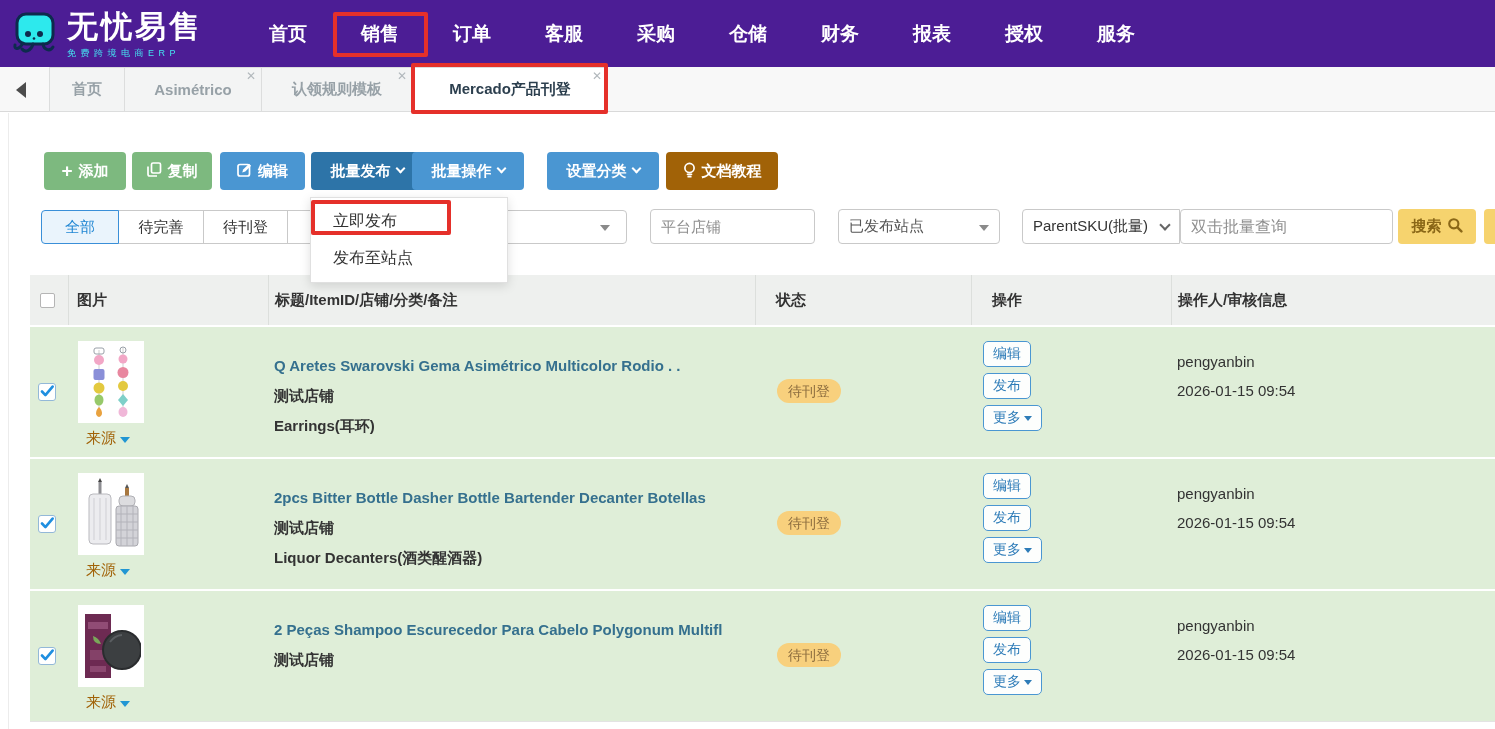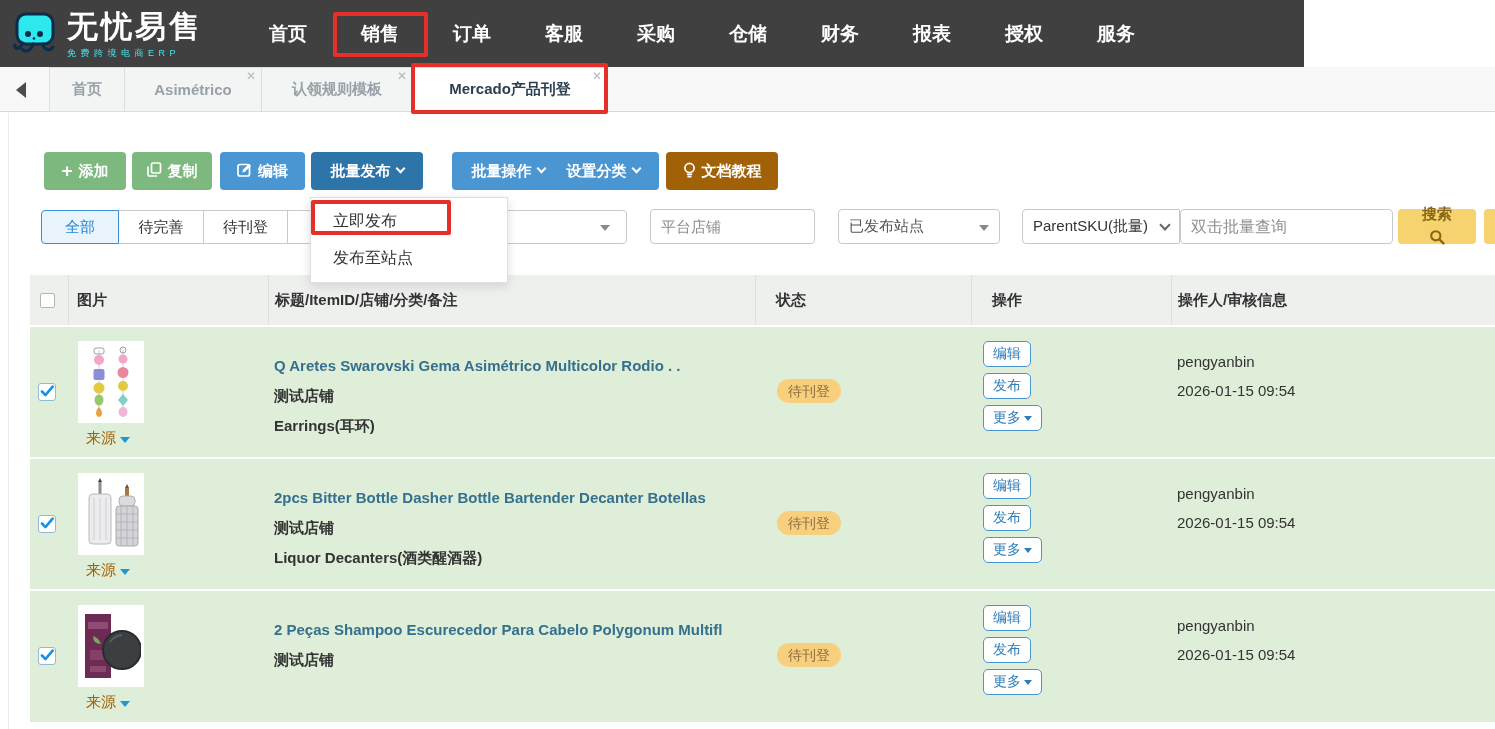--- a/index.html
+++ b/index.html
@@ -4,21 +4,21 @@
 <style>
   * { box-sizing: border-box; margin: 0; padding: 0; }
   html,body { width:1495px; height:729px; }
   body {
     font-family: "Liberation Sans", "DejaVu Sans", sans-serif;
     background:#fff; position:relative; overflow:hidden; color:#333;
   }
   .screen { position:absolute; inset:0; }
 
   
-  .topnav { position:absolute; left:0; top:0; width:1304px; height:67px; background:#404040; }
+  .topnav { position:absolute; left:0; top:0; width:1495px; height:67px; background:#4c1d95; }
   .brand { position:absolute; left:12px; top:10px; display:flex; align-items:center; gap:9px; }
   .brand-text { display:flex; flex-direction:column; }
   .brand-title { color:#fff; font-size:31px; font-weight:bold; letter-spacing:3px; line-height:34px; }
   .brand-sub { color:#45e6f2; font-size:9px; letter-spacing:4.5px; margin-top:3px; white-space:nowrap; }
   .nav-items { position:absolute; left:242px; top:0; height:67px; display:flex; align-items:center; }
   .nav-item { color:#fff; font-size:19px; font-weight:bold; padding:0 27px; cursor:pointer; white-space:nowrap; }
 
   
   .tabbar { position:absolute; left:0; top:67px; width:1495px; height:45px; background:#f8f8f8; border-bottom:1px solid #d9d9d9; }
   .tab-arrow { position:absolute; left:16px; top:15px; width:0; height:0;
@@ -38,21 +38,21 @@
   .tb { position:absolute; top:152px; height:38px; border-radius:4px; display:flex; align-items:center; justify-content:center;
     gap:6px; color:#fff; font-size:15px; font-weight:bold; cursor:pointer; border:none; }
   .tb-green { background:#7db97f; }
   .tb-blue { background:#4a96d2; }
   .tb-darkblue { background:#2d74a8; }
   .tb-purple { background:#a16207; }
   .tb-add { left:44px; width:82px; }
   .tb-copy { left:132px; width:80px; }
   .tb-edit { left:220px; width:85px; }
   .tb-batch-pub { left:311px; width:112px; }
-  .tb-batch-op { left:452px; width:112px; }
+  .tb-batch-op { left:412px; width:112px; }
   .tb-setcat { left:547px; width:112px; }
   .tb-doc { left:666px; width:112px; }
   .plus-glyph { font-size:19px; font-weight:bold; line-height:1; margin-top:-2px; }
   .caret-w { width:7px; height:7px; border-right:2px solid #fff; border-bottom:2px solid #fff;
     transform:rotate(45deg); margin-top:-5px; display:inline-block; }
 
   
   .segs { position:absolute; left:42px; top:210px; height:34px; display:flex; z-index:1; }
   .seg { height:34px; display:flex; align-items:center; justify-content:center; background:#fff;
     border:1px solid #c9c9c9; margin-left:-1px; font-size:15px; color:#333; cursor:pointer; }
@@ -70,21 +70,21 @@
   .inp-shop { left:650px; width:165px; }
   .inp-sku { left:1180px; width:213px; font-size:16px; }
   .sel { position:absolute; top:209px; height:35px; border:1px solid #c9c9c9; border-radius:4px; background:#fff;
     display:flex; align-items:center; padding:0 10px; font-size:15px; color:#555; cursor:pointer; }
   .sel-site { left:838px; width:162px; }
   .sel-sku { left:1022px; width:158px; color:#333; border-radius:4px 0 0 4px; }
   .sel .spacer { flex:1; }
   .chev-dark { width:8px; height:8px; border-right:2px solid #666; border-bottom:2px solid #666;
     transform:rotate(45deg); margin-top:-4px; }
   .btn-search { position:absolute; left:1398px; top:209px; width:78px; height:35px; background:#f6d36e; border:none;
-    border-radius:4px; color:#8a6717; font-size:15px; font-weight:bold; display:flex; align-items:center; justify-content:center; gap:5px; cursor:pointer;flex-direction:column; }
+    border-radius:4px; color:#8a6717; font-size:15px; font-weight:bold; display:flex; align-items:center; justify-content:center; gap:5px; cursor:pointer; }
   .btn-sliver { position:absolute; left:1484px; top:209px; width:11px; height:35px; background:#f6d36e; border-radius:4px 0 0 4px; cursor:pointer; }
 
   
   .pubmenu { position:absolute; left:310px; top:197px; width:198px; background:#fff; border:1px solid #e0e0e0;
     box-shadow:0 3px 10px rgba(0,0,0,.13); z-index:20; padding:5px 0; }
   .pubmenu-item { height:37px; display:flex; align-items:center; padding-left:22px; font-size:16px; color:#333; cursor:pointer; }
 
   
   .thead { position:absolute; left:30px; top:275px; width:1465px; height:50px; background:#eef0ee; display:flex; align-items:center; }
   .th { height:50px; display:flex; align-items:center; font-size:15px; font-weight:bold; color:#333; }

